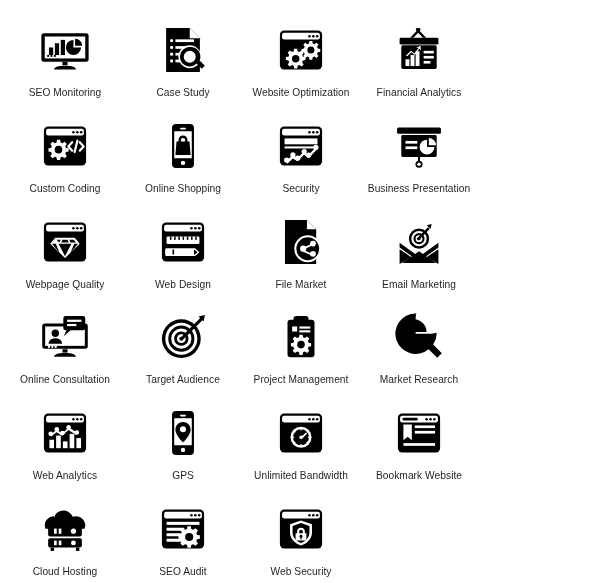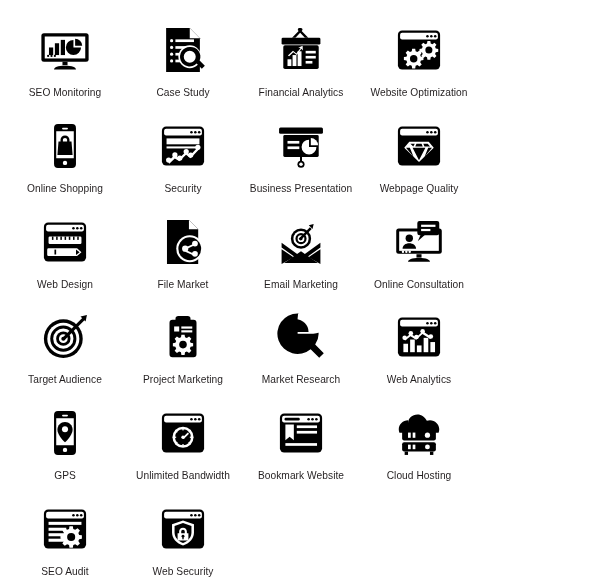--- a/index.html
+++ b/index.html
@@ -92,20 +92,40 @@
           </g>
           <circle cx="40" cy="40" r="13.5" fill="#fff"></circle>
           <path d="M40 28.5a11.5 11.5 0 108.1 19.6l6.2 6.2 3.6-3.6-6.2-6.2A11.5 11.5 0 0040 28.5zm0 4.4a7.1 7.1 0 110 14.2 7.1 7.1 0 010-14.2z"></path>
         </svg>
       </div>
       <div class="label">Case Study</div>
     </div>
     <div class="cell">
       <div class="icon-wrap">
         <svg viewBox="0 0 64 64" xmlns="http://www.w3.org/2000/svg" fill="#000">
+          <rect x="7" y="9" width="50" height="46" rx="5"></rect>
+          <rect x="9.6" y="11.6" width="44.8" height="8" rx="2.4" fill="#fff"></rect>
+          <circle cx="42" cy="15.6" r="1.5"></circle>
+          <circle cx="46.6" cy="15.6" r="1.5"></circle>
+          <circle cx="51.2" cy="15.6" r="1.5"></circle>
+          <g fill="#fff">
+            <path d="M41.5 24.2l.5-2.9h3.4l.5 2.9 2 .9 2.4-1.7 2.4 2.4-1.7 2.4.9 2 2.9.5v3.4l-2.9.5-.9 2 1.7 2.4-2.4 2.4-2.4-1.7-2 .9-.5 2.9h-3.4l-.5-2.9-2-.9-2.4 1.7-2.4-2.4 1.7-2.4-.9-2-2.9-.5v-3.4l2.9-.5.9-2-1.7-2.4 2.4-2.4 2.4 1.7z"></path>
+          </g>
+          <circle cx="43.7" cy="32" r="4.2"></circle>
+          <g fill="#fff">
+            <path d="M23.4 33.6l.5-3h3.6l.5 3 2.1.9 2.5-1.8 2.6 2.6-1.8 2.5.9 2.1 3 .5v3.6l-3 .5-.9 2.1 1.8 2.5-2.6 2.6-2.5-1.8-2.1.9-.5 3h-3.6l-.5-3-2.1-.9-2.5 1.8-2.6-2.6 1.8-2.5-.9-2.1-3-.5v-3.6l3-.5.9-2.1-1.8-2.5 2.6-2.6 2.5 1.8z"></path>
+          </g>
+          <circle cx="25.7" cy="42.3" r="4.4"></circle>
+        </svg>
+      </div>
+      <div class="label">Website Optimization</div>
+    </div>
+    <div class="cell">
+      <div class="icon-wrap">
+        <svg viewBox="0 0 64 64" xmlns="http://www.w3.org/2000/svg" fill="#000">
           <path d="M32 6a1.8 1.8 0 011.8 1.8c0 .7-.4 1.3-1 1.6l7.8 8.2h-4l-5.6-5.9-5.6 5.9h-4l7.8-8.2a1.8 1.8 0 01.8-3.4z"></path>
           <rect x="9" y="17.5" width="46" height="8" rx="1.6"></rect>
           <rect x="11" y="26.5" width="42" height="28" rx="2"></rect>
           <g fill="#fff">
             <rect x="16" y="43" width="4.6" height="8"></rect>
             <rect x="22" y="38" width="4.6" height="13"></rect>
             <rect x="28" y="33.5" width="4.6" height="17.5"></rect>
             <path d="M16.5 38.5l6-5.5 4 3 5-6.5-2.8-.3 5.2-2.3.3 5.6-1.8-1.9-5.4 7.2-4.1-3-5 4.6z"></path>
             <rect x="37.5" y="33" width="12" height="3.1"></rect>
             <rect x="37.5" y="39" width="12" height="3.1"></rect>
@@ -117,30 +137,31 @@
     </div>
     <div class="cell">
       <div class="icon-wrap">
         <svg viewBox="0 0 64 64" xmlns="http://www.w3.org/2000/svg" fill="#000">
           <rect x="7" y="9" width="50" height="46" rx="5"></rect>
           <rect x="9.6" y="11.6" width="44.8" height="8" rx="2.4" fill="#fff"></rect>
           <circle cx="42" cy="15.6" r="1.5"></circle>
           <circle cx="46.6" cy="15.6" r="1.5"></circle>
           <circle cx="51.2" cy="15.6" r="1.5"></circle>
           <g fill="#fff">
-            <path d="M41.5 24.2l.5-2.9h3.4l.5 2.9 2 .9 2.4-1.7 2.4 2.4-1.7 2.4.9 2 2.9.5v3.4l-2.9.5-.9 2 1.7 2.4-2.4 2.4-2.4-1.7-2 .9-.5 2.9h-3.4l-.5-2.9-2-.9-2.4 1.7-2.4-2.4 1.7-2.4-.9-2-2.9-.5v-3.4l2.9-.5.9-2-1.7-2.4 2.4-2.4 2.4 1.7z"></path>
-          </g>
-          <circle cx="43.7" cy="32" r="4.2"></circle>
-          <g fill="#fff">
-            <path d="M23.4 33.6l.5-3h3.6l.5 3 2.1.9 2.5-1.8 2.6 2.6-1.8 2.5.9 2.1 3 .5v3.6l-3 .5-.9 2.1 1.8 2.5-2.6 2.6-2.5-1.8-2.1.9-.5 3h-3.6l-.5-3-2.1-.9-2.5 1.8-2.6-2.6 1.8-2.5-.9-2.1-3-.5v-3.6l3-.5.9-2.1-1.8-2.5 2.6-2.6 2.5 1.8z"></path>
-          </g>
-          <circle cx="25.7" cy="42.3" r="4.4"></circle>
-        </svg>
-      </div>
-      <div class="label">Website Optimization</div>
+            <path d="M22 27.8l.5-3.1h3.7l.5 3.1 2.2.9 2.6-1.8 2.6 2.6-1.8 2.6.9 2.2 3.1.5v3.7l-3.1.5-.9 2.2 1.8 2.6-2.6 2.6-2.6-1.8-2.2.9-.5 3.1h-3.7l-.5-3.1-2.2-.9-2.6 1.8-2.6-2.6 1.8-2.6-.9-2.2-3.1-.5v-3.7l3.1-.5.9-2.2-1.8-2.6 2.6-2.6 2.6 1.8z"></path>
+          </g>
+          <circle cx="24.3" cy="36.3" r="4.5"></circle>
+          <g fill="#fff" stroke="#fff" stroke-width="2.6" stroke-linecap="round" stroke-linejoin="round" fill-opacity="0">
+            <path d="M40.5 27.5l-4.6 5 4.6 5"></path>
+            <path d="M49.5 27.5l4.6 5-4.6 5"></path>
+            <path d="M46.8 25.6l-3.4 13.6"></path>
+          </g>
+        </svg>
+      </div>
+      <div class="label">Custom Coding</div>
     </div>
     <div class="cell">
       <div class="icon-wrap">
         <svg viewBox="0 0 64 64" xmlns="http://www.w3.org/2000/svg" fill="#000">
           <rect x="19" y="6" width="26" height="52" rx="4.6"></rect>
           <rect x="28.5" y="10.5" width="7" height="1.8" rx="0.9" fill="#fff"></rect>
           <rect x="21.6" y="14.5" width="20.8" height="32" fill="#fff"></rect>
           <circle cx="32" cy="52" r="2.6" fill="#fff"></circle>
           <path d="M32 19.5c-3.1 0-5.3 2.3-5.3 5.1v2.1h-2.4l-1.3 16h18l-1.3-16h-2.4v-2.1c0-2.8-2.2-5.1-5.3-5.1zm0 2.9c1.5 0 2.5 1 2.5 2.2v2.1h-5v-2.1c0-1.2 1-2.2 2.5-2.2z"></path>
         </svg>
@@ -320,21 +341,21 @@
           <path d="M26.5 7h11a3.4 3.4 0 013.4 3.4v1.1h3.6A3.5 3.5 0 0148 15v37.5a3.5 3.5 0 01-3.5 3.5h-25A3.5 3.5 0 0116 52.5V15a3.5 3.5 0 013.5-3.5h3.6v-1.1A3.4 3.4 0 0126.5 7z"></path>
           <g fill="#fff">
             <rect x="21.5" y="19.5" width="6" height="6"></rect>
             <rect x="30" y="19.5" width="13" height="2.6"></rect>
             <rect x="30" y="24" width="13" height="2.6"></rect>
             <path d="M29.6 32.2l.5-3h3.8l.5 3 2.2.9 2.6-1.8 2.7 2.7-1.8 2.6.9 2.2 3 .5v3.8l-3 .5-.9 2.2 1.8 2.6-2.7 2.7-2.6-1.8-2.2.9-.5 3h-3.8l-.5-3-2.2-.9-2.6 1.8-2.7-2.7 1.8-2.6-.9-2.2-3-.5v-3.8l3-.5.9-2.2-1.8-2.6 2.7-2.7 2.6 1.8z"></path>
           </g>
           <circle cx="32" cy="41" r="4.5"></circle>
         </svg>
       </div>
-      <div class="label">Project Marketing</div>
+      <div class="label">Project Management</div>
     </div>
     <div class="cell">
       <div class="icon-wrap">
         <svg viewBox="0 0 64 64" xmlns="http://www.w3.org/2000/svg" fill="#000">
           <path d="M28 4a24 24 0 1015.4 42.4l10.2 10.2 5.4-5.4-10.2-10.2A24 24 0 0028 4z"></path>
           <path d="M28 9.5A18.5 18.5 0 1146.5 28H28z" fill="#fff"></path>
           <path d="M26 11v15h15a15.3 15.3 0 00-15-15z"></path>
         </svg>
       </div>
       <div class="label">Market Research</div>

